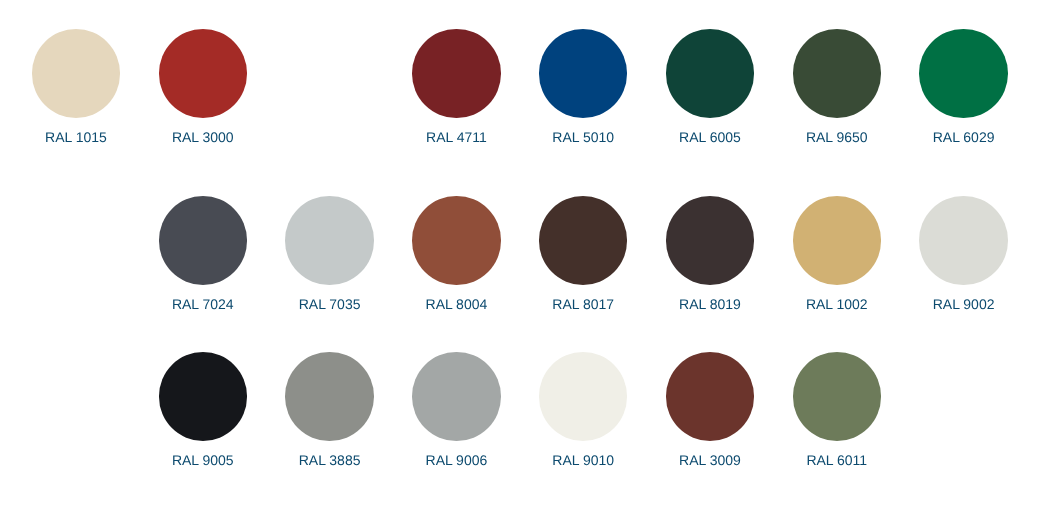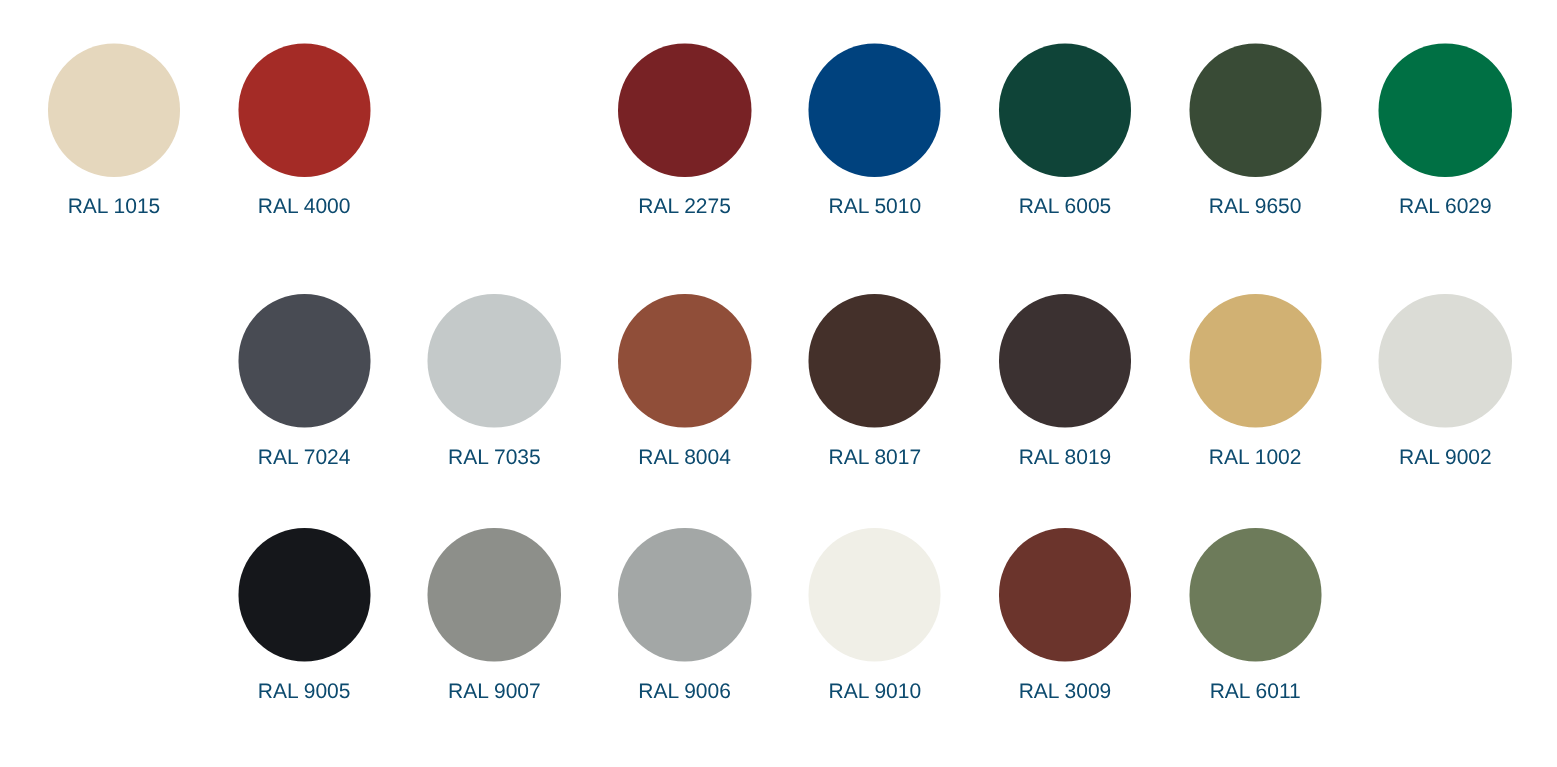--- a/index.html
+++ b/index.html
@@ -62,25 +62,25 @@
 </head>
 <body>
 
 <div id="swatch-board">
     <div class="swatch r0 c0">
       <span class="swatch-dot" style="background: rgb(229, 215, 189);"></span>
       <span class="swatch-label">RAL 1015</span>
     </div>
     <div class="swatch r0 c1">
       <span class="swatch-dot" style="background: rgb(164, 43, 38);"></span>
-      <span class="swatch-label">RAL 4000</span>
+      <span class="swatch-label">RAL 3000</span>
     </div>
     <div class="swatch r0 c3">
       <span class="swatch-dot" style="background: rgb(120, 34, 37);"></span>
-      <span class="swatch-label">RAL 2275</span>
+      <span class="swatch-label">RAL 4711</span>
     </div>
     <div class="swatch r0 c4">
       <span class="swatch-dot" style="background: rgb(0, 66, 126);"></span>
       <span class="swatch-label">RAL 5010</span>
     </div>
     <div class="swatch r0 c5">
       <span class="swatch-dot" style="background: rgb(15, 68, 56);"></span>
       <span class="swatch-label">RAL 6005</span>
     </div>
     <div class="swatch r0 c6">
@@ -118,21 +118,21 @@
     <div class="swatch r1 c7">
       <span class="swatch-dot" style="background: rgb(219, 220, 214);"></span>
       <span class="swatch-label">RAL 9002</span>
     </div>
     <div class="swatch r2 c1">
       <span class="swatch-dot" style="background: rgb(21, 23, 27);"></span>
       <span class="swatch-label">RAL 9005</span>
     </div>
     <div class="swatch r2 c2">
       <span class="swatch-dot" style="background: rgb(141, 143, 138);"></span>
-      <span class="swatch-label">RAL 9007</span>
+      <span class="swatch-label">RAL 3885</span>
     </div>
     <div class="swatch r2 c3">
       <span class="swatch-dot" style="background: rgb(163, 167, 166);"></span>
       <span class="swatch-label">RAL 9006</span>
     </div>
     <div class="swatch r2 c4">
       <span class="swatch-dot" style="background: rgb(240, 239, 231);"></span>
       <span class="swatch-label">RAL 9010</span>
     </div>
     <div class="swatch r2 c5">

